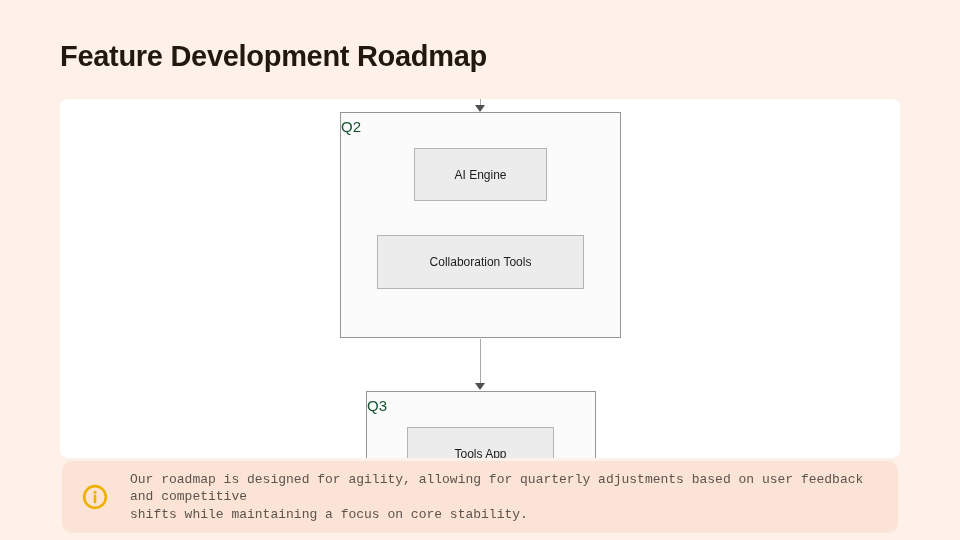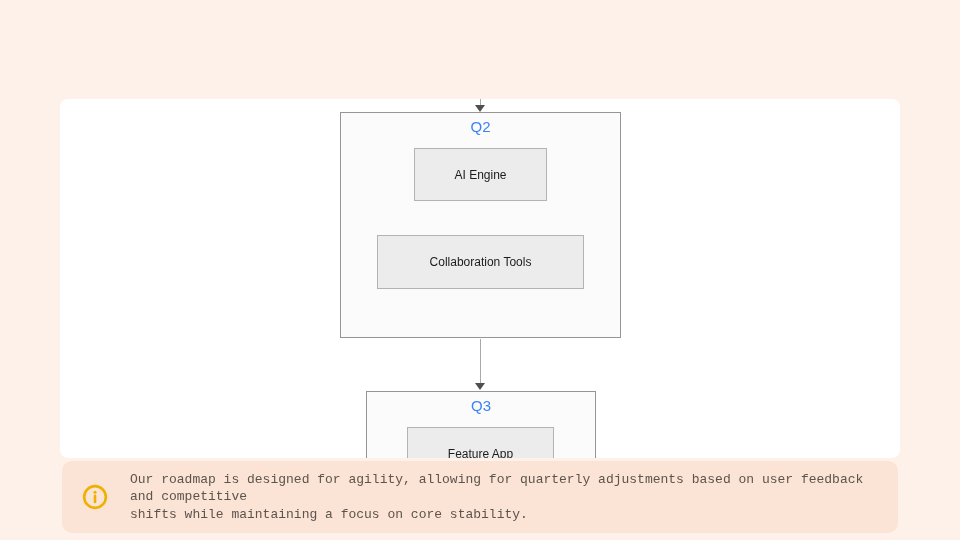--- a/index.html
+++ b/index.html
@@ -36,22 +36,21 @@
     border-top: 7px solid #4f4f4f;
   }
 
   .group-box {
     position: absolute;
     background: #fbfbfb;
     border: 1px solid #959595;
   }
   .group-label {
     position: absolute; top: 5px; left: 0; right: 0;
-    text-align: center;
-    font-size: 15px; color: #3b82f6;
+    font-size: 15px; color: #14532d;
   }
   .node {
     position: absolute;
     background: #ececec;
     border: 1px solid #b3b3b3;
     display: flex; align-items: center; justify-content: center;
     font-size: 12px; color: #1c1c1c;
   }
 
   .banner {
@@ -66,39 +65,40 @@
     font-size: 13px; line-height: 17.5px; color: #5c544d;
     max-width: 748px;
     font-family: Liberation Mono, monospace;
   }
 </style>
 </head>
 <body>
 
 <div class="page">
 
+  <h1 class="page-title">Feature Development Roadmap</h1>
 
   <div class="canvas">
 
     <div class="edge-line" style="left: 420px; top: 0; height: 7px;"></div>
     <div class="edge-head" style="left: 415px; top: 6px;"></div>
 
     <div class="group-box" style="left: 280px; top: 13px; width: 281px; height: 226px;">
       <div class="group-label">Q2</div>
     </div>
     <div class="node" style="left: 354px; top: 49px; width: 133px; height: 53px;">AI Engine</div>
     <div class="node" style="left: 317px; top: 136px; width: 207px; height: 54px; text-align: center;">Collaboration Tools</div>
 
     <div class="edge-line" style="left: 420px; top: 240px; height: 45px;"></div>
     <div class="edge-head" style="left: 415px; top: 284px;"></div>
 
     <div class="group-box" style="left: 306px; top: 292px; width: 230px; height: 160px;">
       <div class="group-label">Q3</div>
     </div>
-    <div class="node" style="left: 347px; top: 328px; width: 147px; height: 53px;">Feature App</div>
+    <div class="node" style="left: 347px; top: 328px; width: 147px; height: 53px;">Tools App</div>
 
   </div>
 
   <div class="banner">
     <svg class="banner-icon" viewBox="0 0 24 24">
       <circle cx="12" cy="12" r="10" fill="none" stroke="#efb100" stroke-width="2.4"></circle>
       <line x1="12" y1="11" x2="12" y2="16.6" stroke="#efb100" stroke-width="2.4" stroke-linecap="round"></line>
       <circle cx="12" cy="7.6" r="1.45" fill="#efb100"></circle>
     </svg>
     <div class="banner-text">

